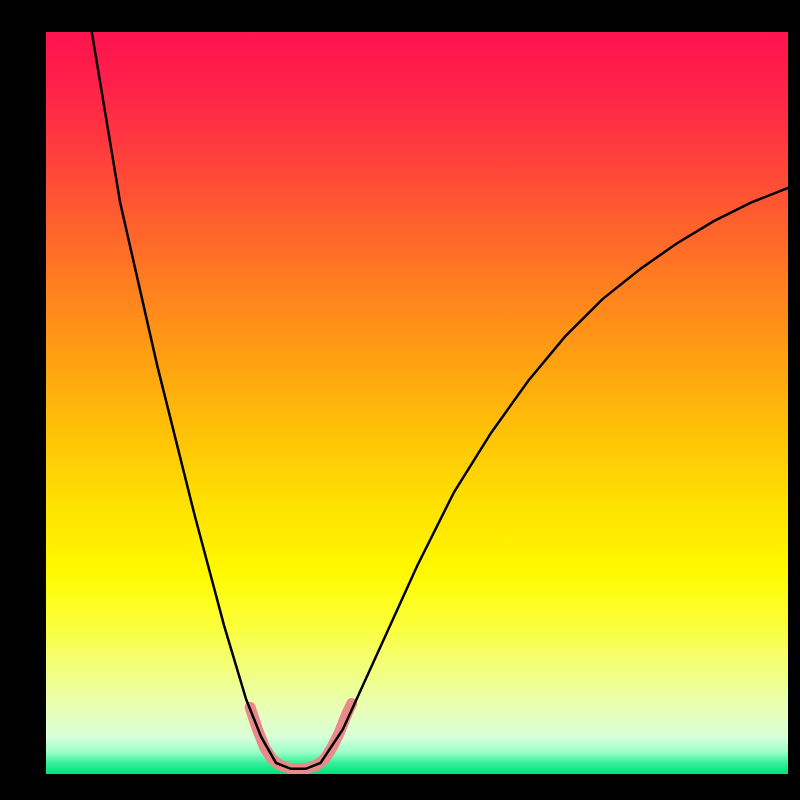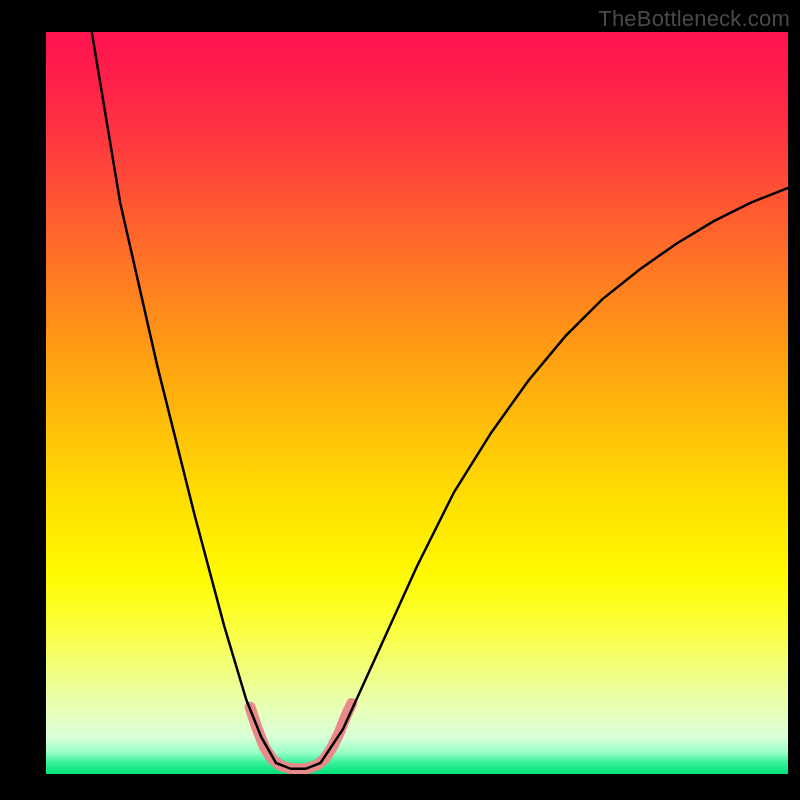--- a/index.html
+++ b/index.html
@@ -68,21 +68,20 @@
     top: 0;
     width: 100%;
     height: 100%;
   }
 </style>
 </head>
 <body>
 
 <div class="frame">
 
-  <div class="attribution">TheBottleneck.com</div>
 
   <div class="plot">
     <div class="gradient"></div>
 
     <svg class="curve" viewBox="0 0 742 742" preserveAspectRatio="none">
       <polyline id="valley-highlight" fill="none" stroke-linejoin="round" points="204.1,675.2 211.5,697.5 218.9,716.0 226.3,727.2 233.7,733.1 244.9,736.8 259.7,736.8 270.8,733.1 278.3,727.2 285.7,716.0 293.1,701.2 300.5,682.6 305.7,671.5" stroke="#e98989" stroke-width="11" stroke-linecap="round"></polyline>
       <polyline id="bottleneck-curve" fill="none" points="40.8,-29.7 74.2,170.7 111.3,333.9 148.4,482.3 178.1,593.6 200.3,667.8 215.2,704.9 230.0,730.9 244.9,736.8 259.7,736.8 274.5,730.9 296.8,697.5 333.9,615.9 371.0,534.2 408.1,460.0 445.2,400.7 482.3,348.7 519.4,304.2 556.5,267.1 593.6,237.4 630.7,211.5 667.8,189.2 704.9,170.7 742.0,155.8" stroke="#000000" stroke-width="2.5"></polyline>
     </svg>
   </div>
 

